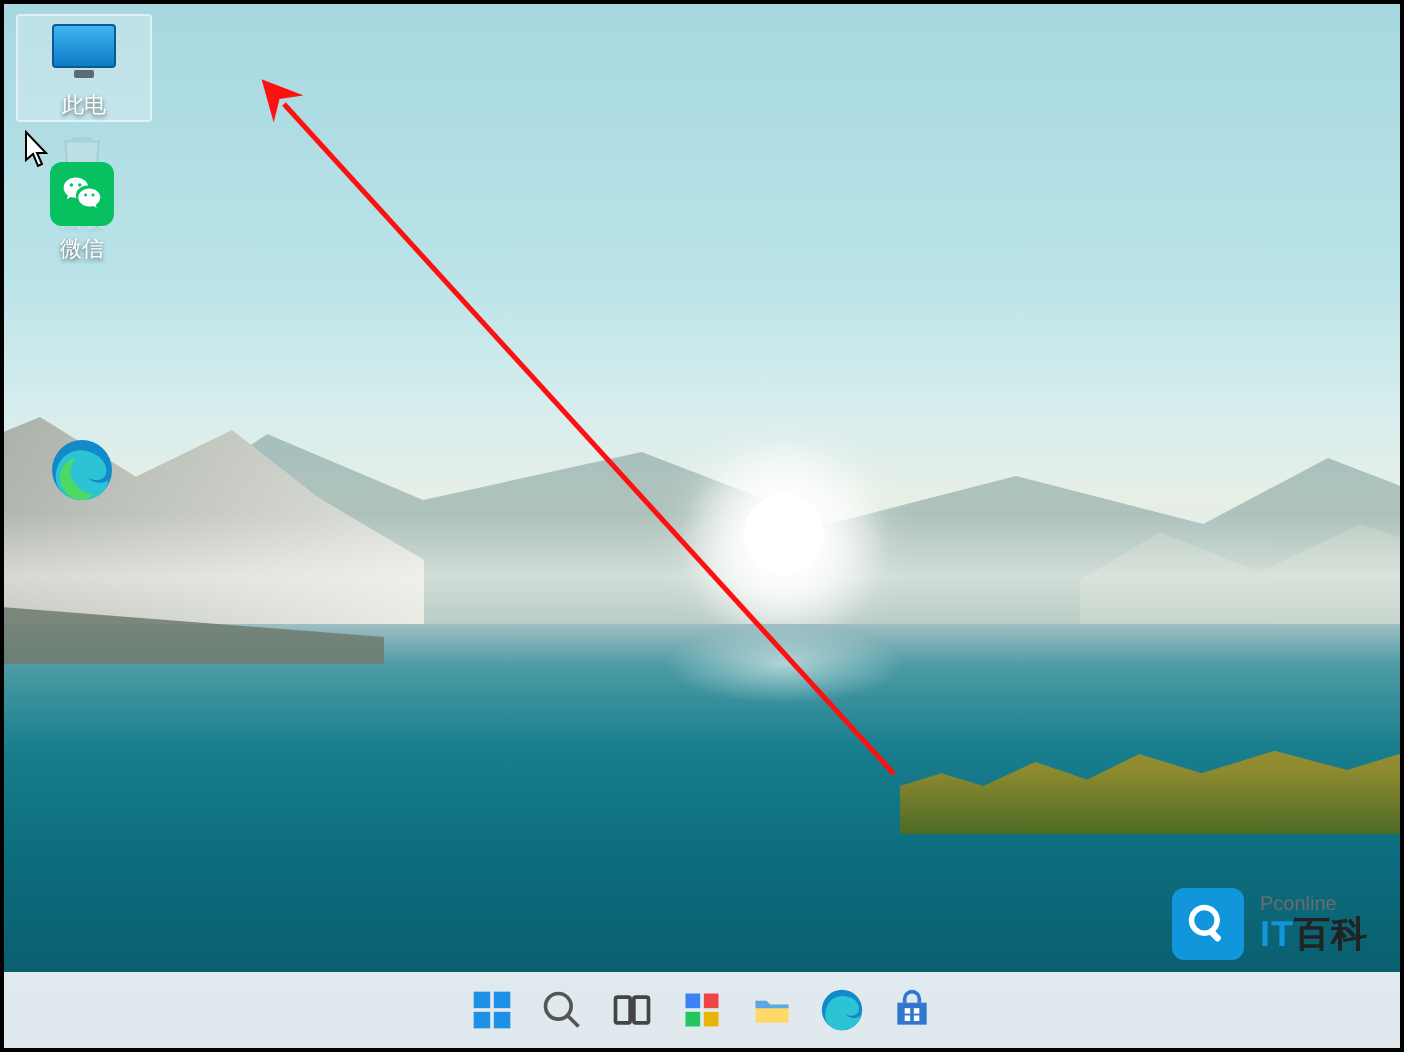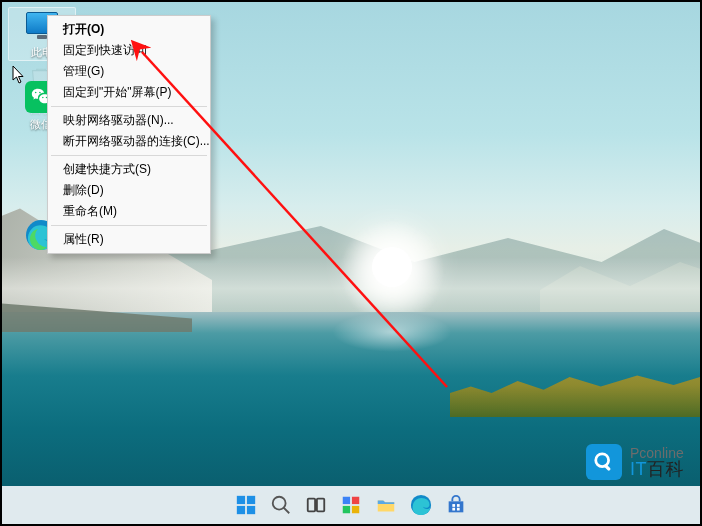--- a/index.html
+++ b/index.html
@@ -171,22 +171,22 @@
     display:flex; align-items:center; gap:8px;
     z-index:70;
     color:#333; 
   }
   .watermark .logo{
     width:36px;height:36px;border-radius:6px;background:#1296db;
     display:flex;align-items:center;justify-content:center;
   }
   .watermark .logo svg{width:22px;height:22px;fill:#fff;}
   .watermark .txt{ display:flex;flex-direction:column;line-height:1;}
-  .watermark .sm{font-size:14px;color:#6c6c6c;font-family:Arial,sans-serif;}
-  .watermark .lg{font-size:18px;font-weight:400;color:#222;letter-spacing:.5px;}
+  .watermark .sm{font-size:10px;color:#6c6c6c;font-family:Arial,sans-serif;}
+  .watermark .lg{font-size:18px;font-weight:700;color:#222;letter-spacing:.5px;}
   .watermark .lg .blue{color:#1296db;}
 </style>
 </head>
 <body>
 
 <div class="screen">
 
   <div class="wallpaper">
     <div class="sky"></div>
     <div class="mtn-far"></div>
@@ -236,35 +236,20 @@
   <div class="desktop-icon" style="left:6px; top:216px;">
     <div class="ico ico-edge">
       <svg viewBox="0 0 32 32">
         <circle cx="16" cy="16" r="15" fill="#118ac9"></circle>
         <path d="M3 18c1-9 9-14 17-11 6 2 9 7 8 11-1 3-5 4-9 2 3 3 8 3 10 1 0 6-6 10-13 10C8 31 2 25 3 18z" fill="#2cc3d5"></path>
         <path d="M16 31c-6 0-11-5-11-11 0-5 3-9 8-10-3 3-4 8-1 12 2 4 6 6 10 6-2 2-4 3-6 3z" fill="#4dd964"></path>
       </svg>
     </div>
   </div>
 
-  <div class="context-menu">
-    <div class="item" style="font-weight:600">打开(O)</div>
-    <div class="item">固定到快速访问</div>
-    <div class="item">管理(G)</div>
-    <div class="item">固定到"开始"屏幕(P)</div>
-    <div class="sep"></div>
-    <div class="item">映射网络驱动器(N)...</div>
-    <div class="item">断开网络驱动器的连接(C)...</div>
-    <div class="sep"></div>
-    <div class="item">创建快捷方式(S)</div>
-    <div class="item">删除(D)</div>
-    <div class="item">重命名(M)</div>
-    <div class="sep"></div>
-    <div class="item">属性(R)</div>
-  </div>
 
   <svg class="cursor" viewBox="0 0 14 20">
     <path d="M1 1 L1 15 L4.5 12 L7 18 L9 17 L6.5 11.5 L11 11.5 Z" fill="#fff" stroke="#000" stroke-width="1"></path>
   </svg>
 
   <svg class="arrow-svg">
     <defs>
       <marker id="ah" viewBox="0 0 12 12" refX="2" refY="6" markerWidth="8" markerHeight="8" orient="auto">
         <path d="M0 0 L12 6 L0 12 L4 6 Z" fill="#ff1010"></path>
       </marker>

